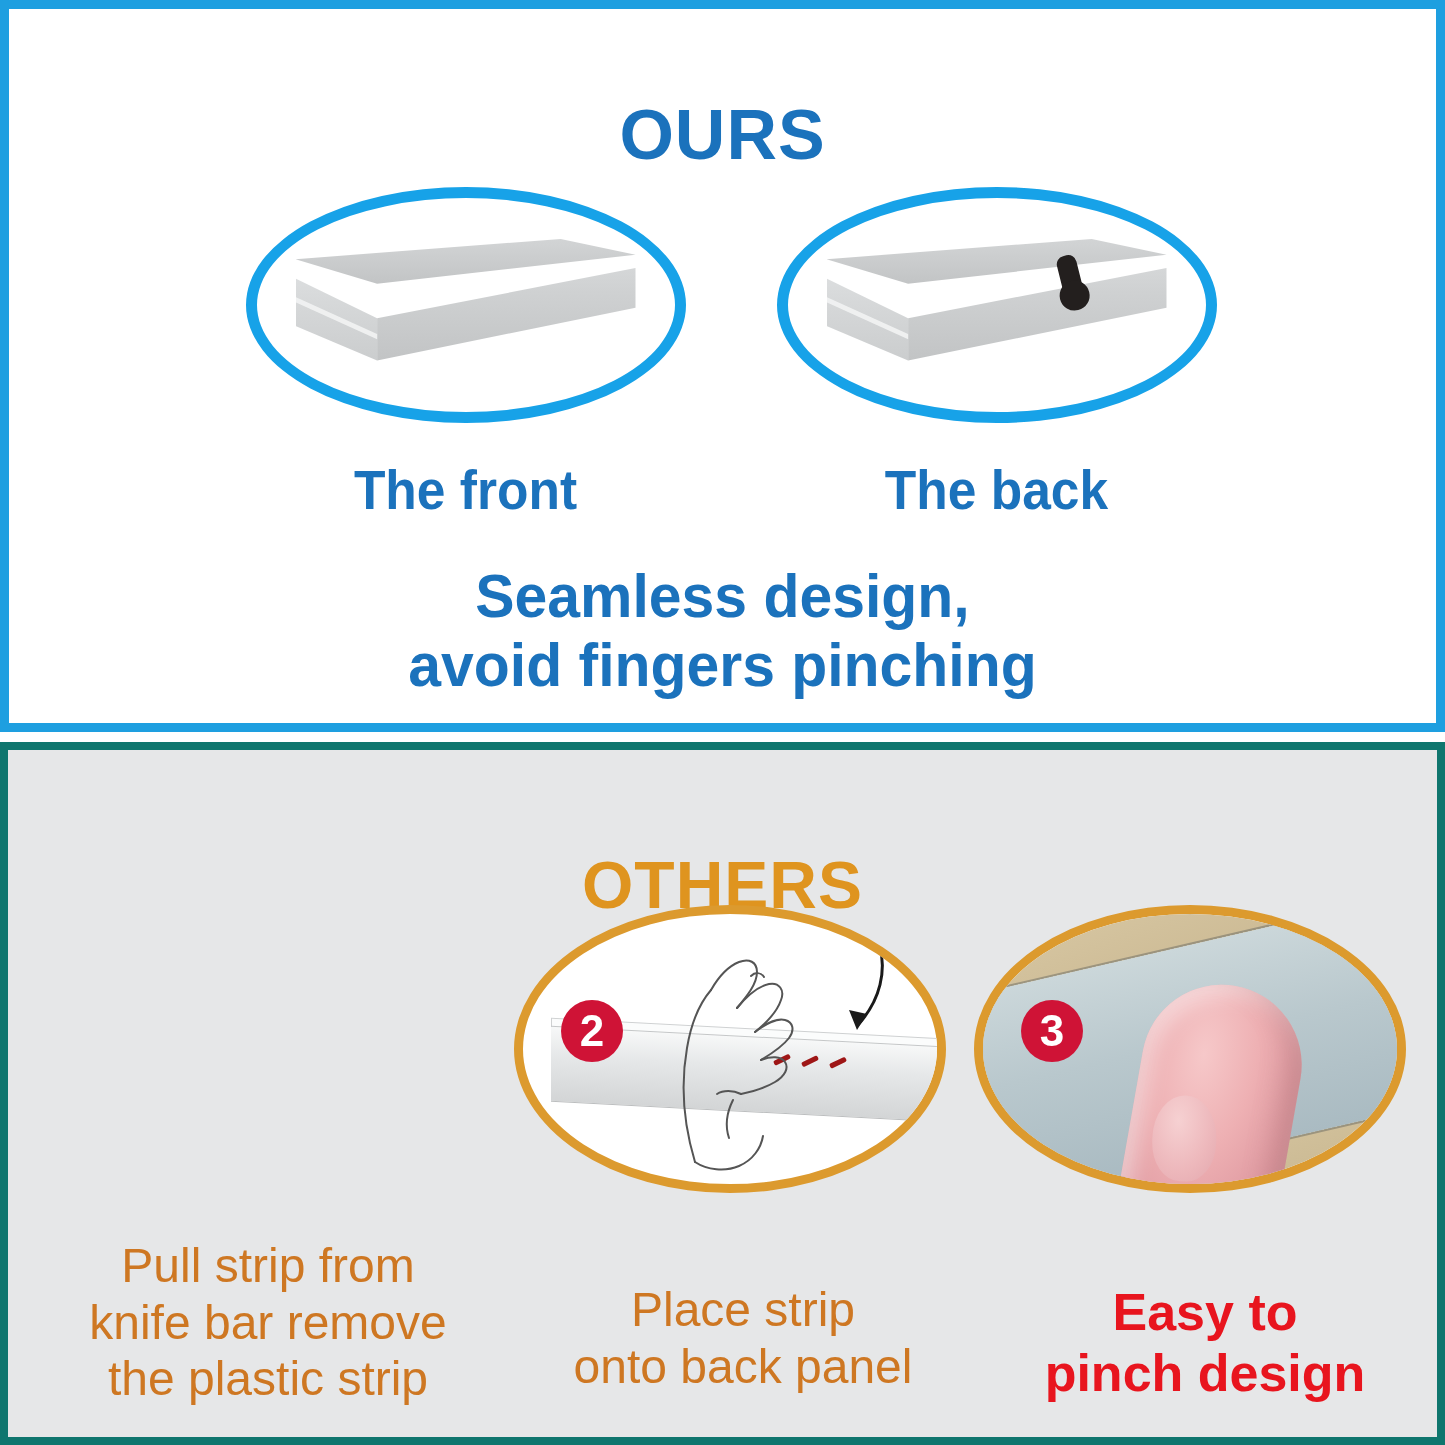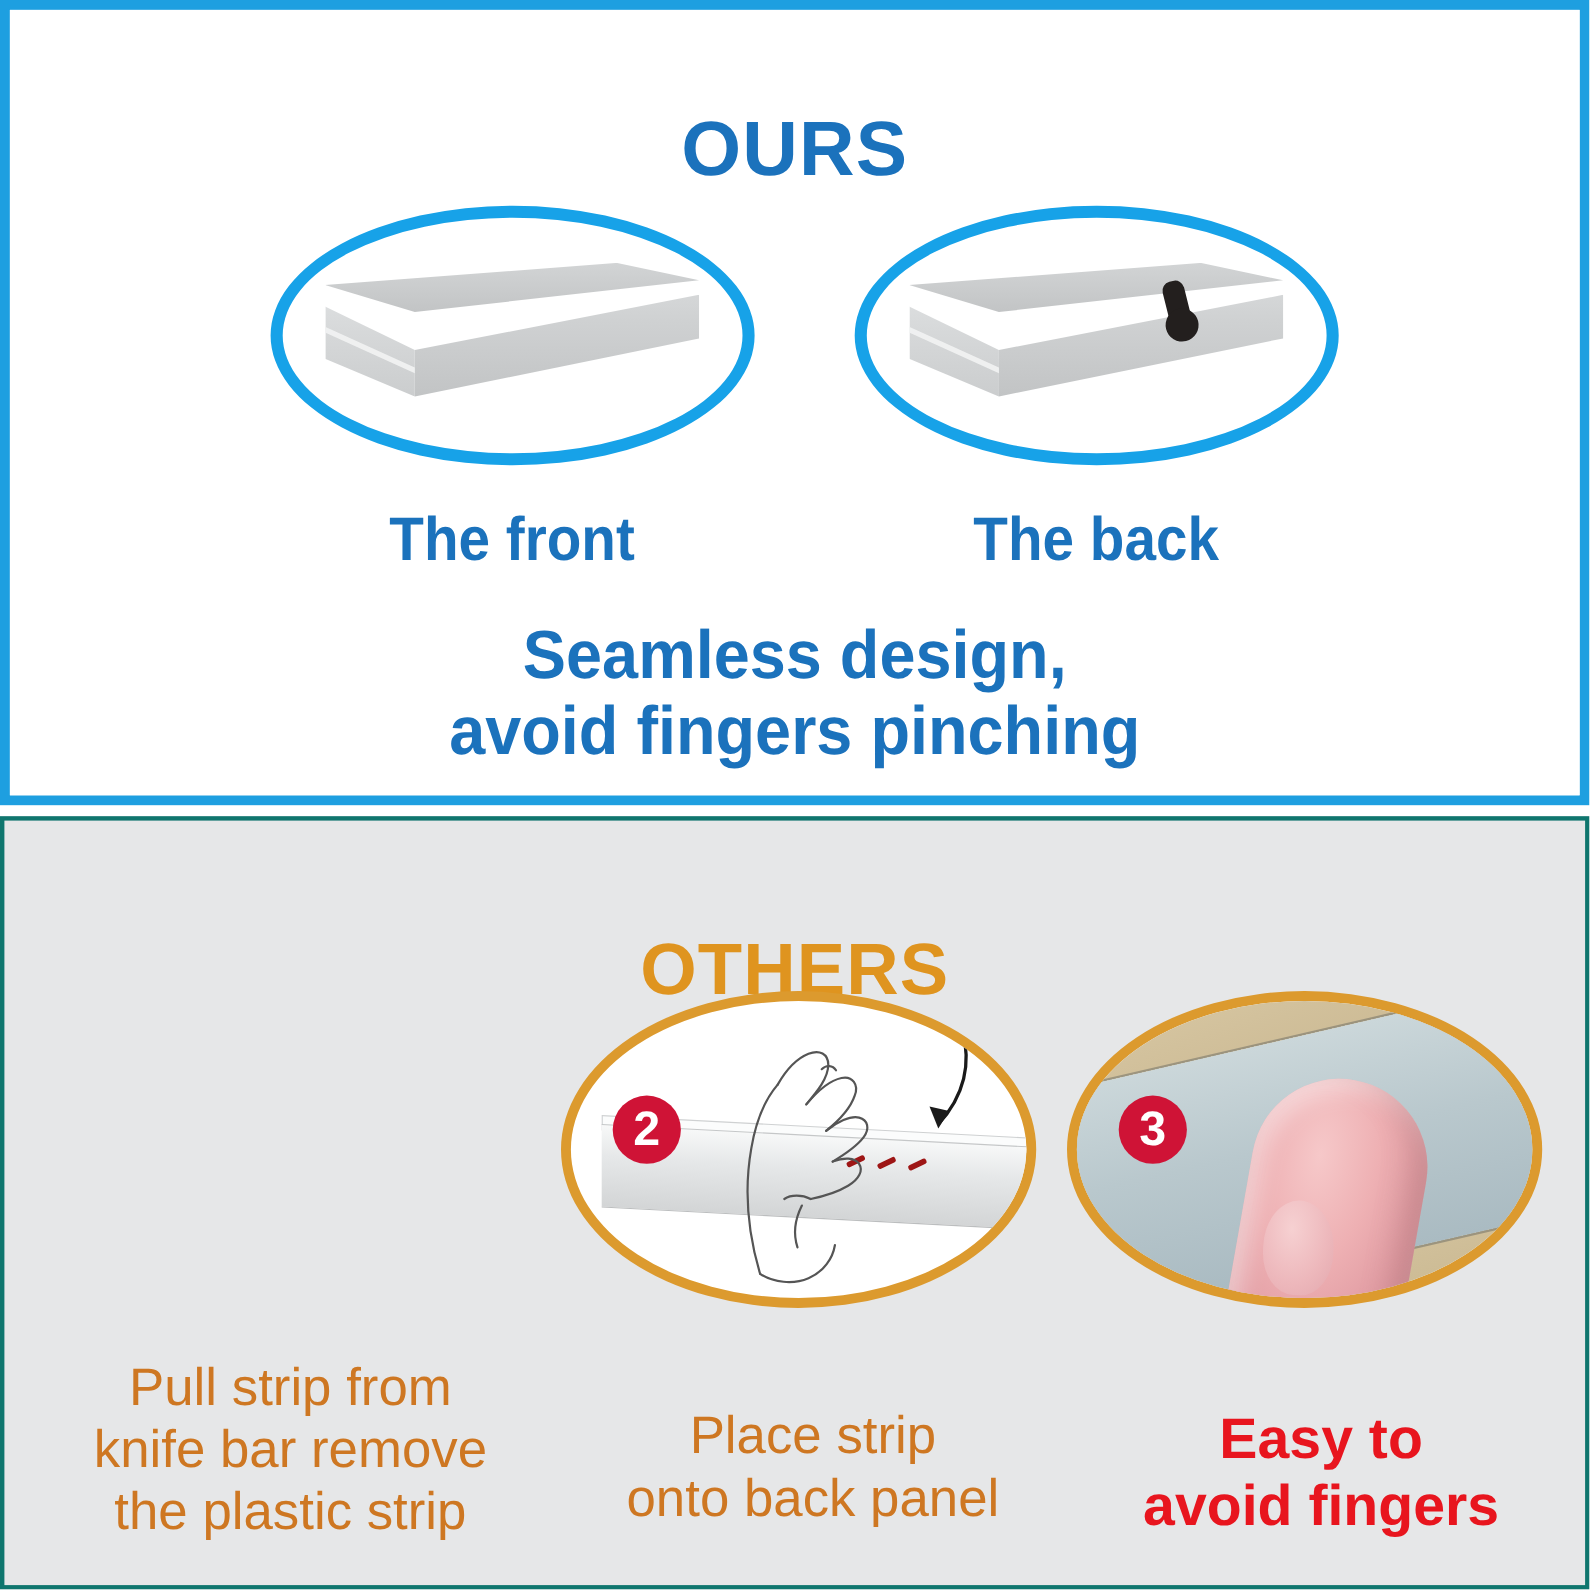--- a/index.html
+++ b/index.html
@@ -176,21 +176,21 @@
   }
 
   
   .panel-others {
     position: absolute;
     left: 0;
     top: 742px;
     width: 1445px;
     height: 703px;
     box-sizing: border-box;
-    border: 4px solid #0f766e;
+    border: 8px solid #0f766e;
     background: #e6e7e8;
   }
   .title-others {
     position: absolute;
     left: 0;
     top: 58px;
     width: 100%;
     text-align: center;
     font-size: 66px;
     font-weight: 700;
@@ -523,17 +523,17 @@
       </div>
     </div>
 
     <div class="captions">
       <div class="cap c1">Pull strip from
 knife bar remove
 the plastic strip</div>
       <div class="cap c2">Place strip
 onto back panel</div>
       <div class="cap c3">Easy to
-avoid fingers</div>
+pinch design</div>
     </div>
 
   </section>
 </div>
 
 </body></html>

